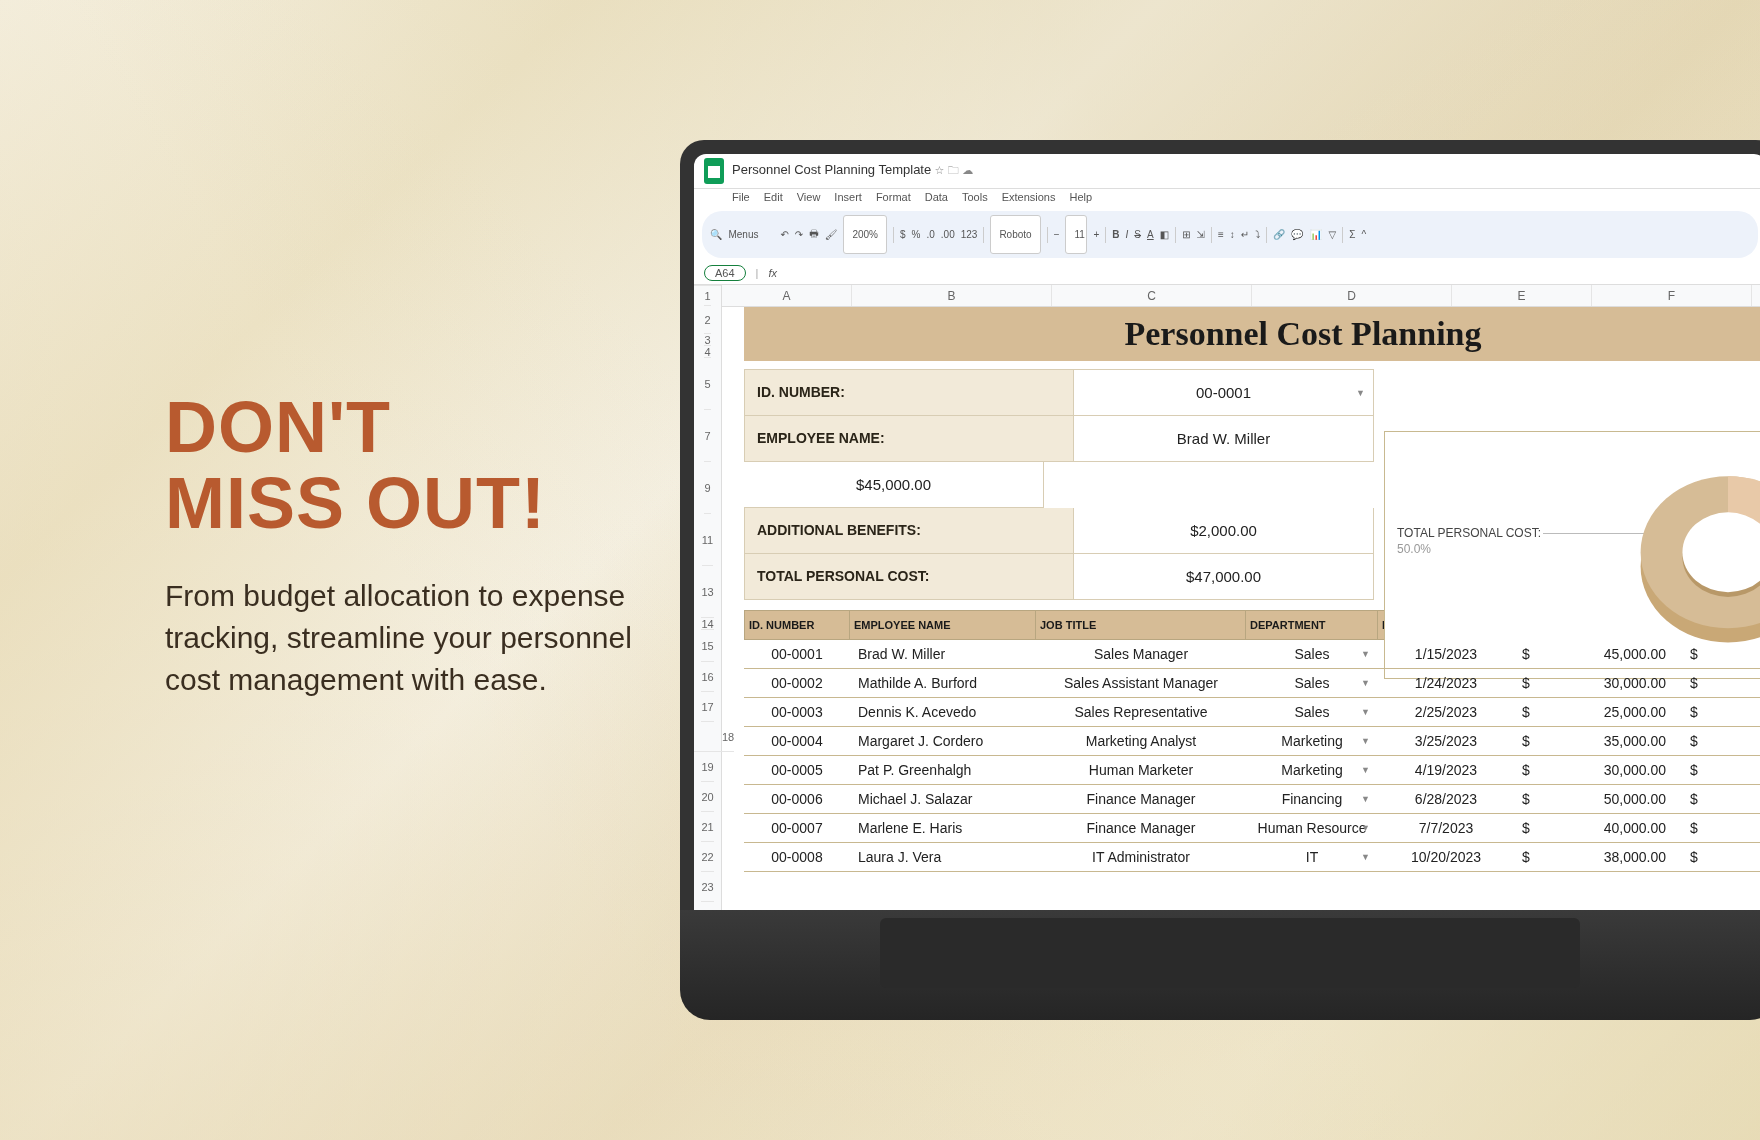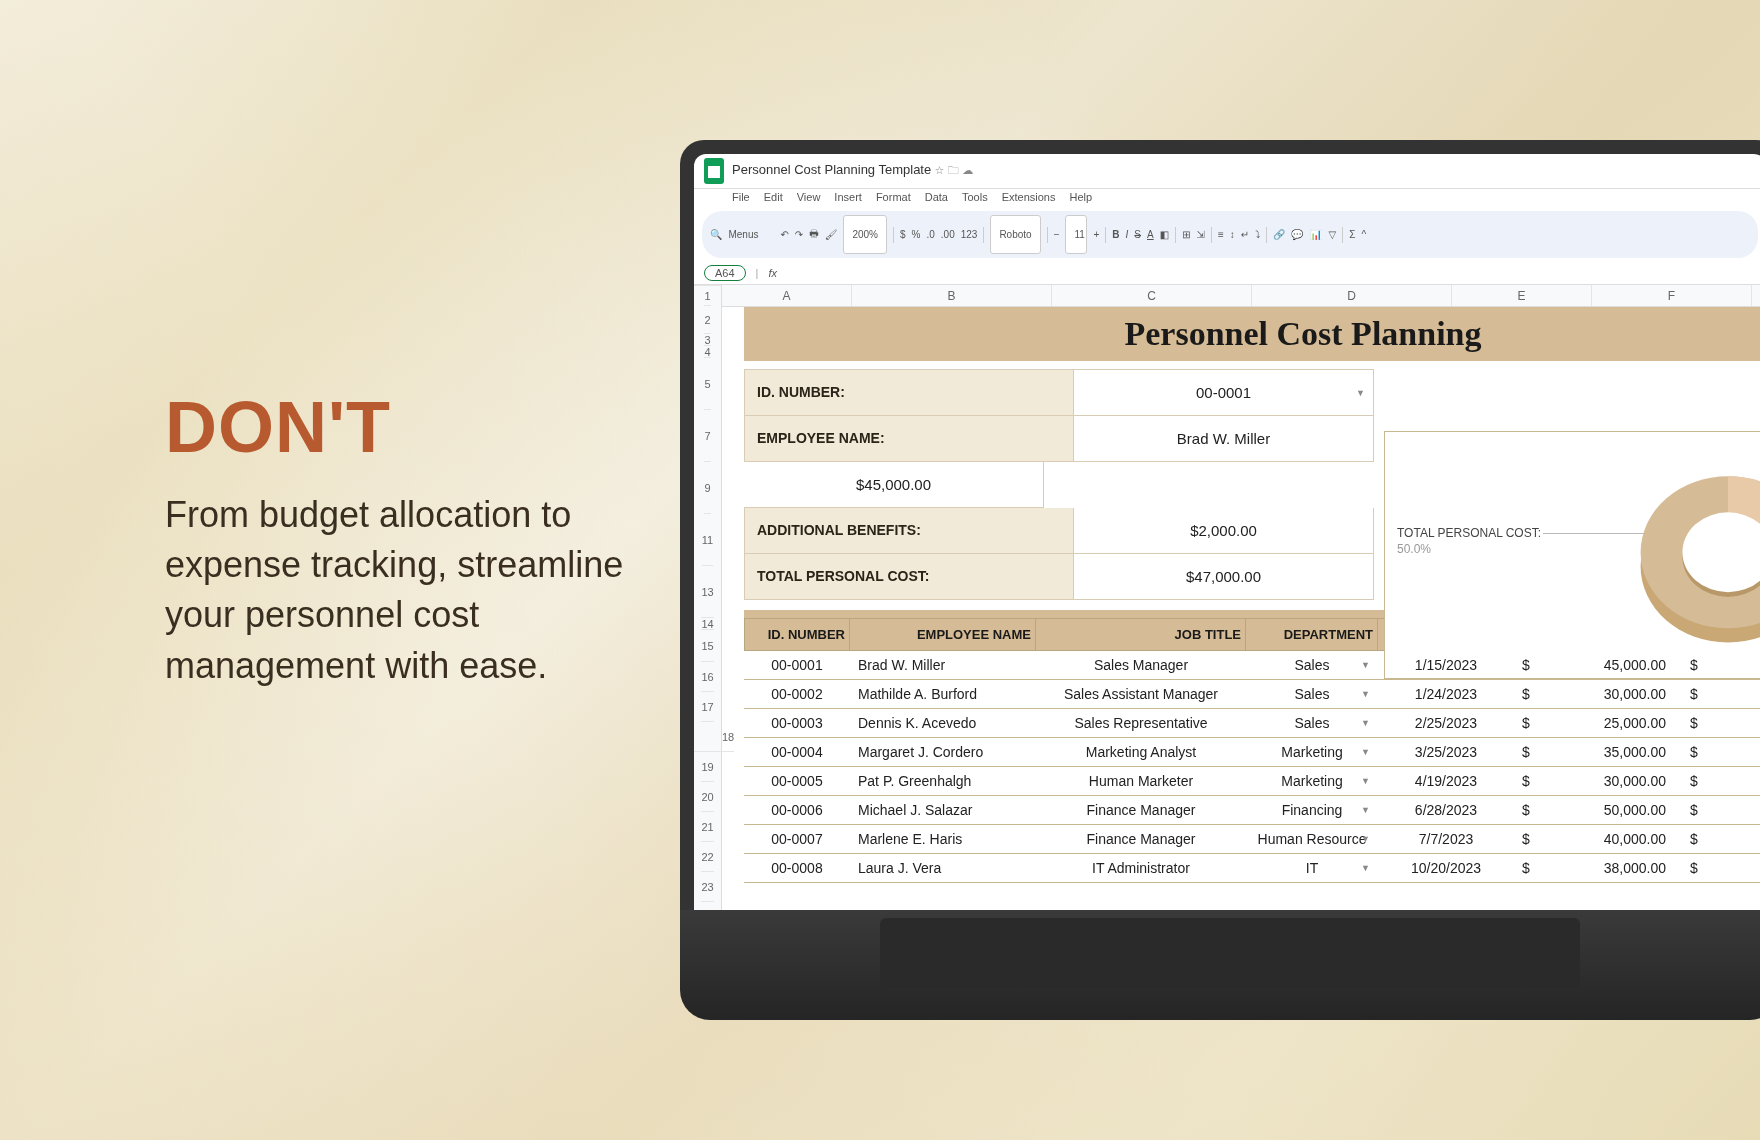--- a/index.html
+++ b/index.html
@@ -27,22 +27,22 @@
 }
 .marketing h1 {
   font-family: 'Arial Black', sans-serif;
   font-size: 72px;
   font-weight: 900;
   color: #b85a2f;
   line-height: 1.05;
   letter-spacing: 1px;
 }
 .marketing p {
-  margin-top: 24px;
-  font-size: 36px;
+  margin-top: 34px;
+  font-size: 30px;
   color: #3a2e20;
   line-height: 1.4;
 }
 .laptop {
   position: absolute;
   left: 680px;
   top: 140px;
   width: 1100px;
   height: 900px;
 }
@@ -263,26 +263,25 @@
 .table {
   margin: 10px 0 0 22px;
 }
 .thead {
   display: flex;
   background: #d6bc96;
 }
 .thead div {
   border: 1px solid #b8a680;
   border-left: none;
-  font-size: 13px;
+  font-size: 11px;
   font-weight: bold;
-  text-align: right;
+  text-align: left;
   padding: 8px 4px;
   color: #1a1a1a;
-  margin-top: 8px;
 }
 .thead div:first-child { border-left: 1px solid #b8a680; }
 .trow {
   display: flex;
   font-size: 14px;
 }
 .trow div {
   border-bottom: 1px solid #c8b890;
   padding: 6px 8px;
   color: #222;
@@ -299,20 +298,21 @@
 .rownum-h { height: 22px; }
 </style>
 </head>
 <body>
 
 <div class="bg-poly"></div>
 
 <div class="marketing">
   <h1>
     <span>DON'T</span><br>
+    <span>MISS OUT!</span>
   </h1>
   <p>From budget allocation to expense tracking, streamline your personnel cost management with ease.</p>
 </div>
 
 <div class="laptop">
   <div class="screen-frame">
     <div class="screen">
 
       <div class="titlebar">
         <div class="sheets-icon"></div>

